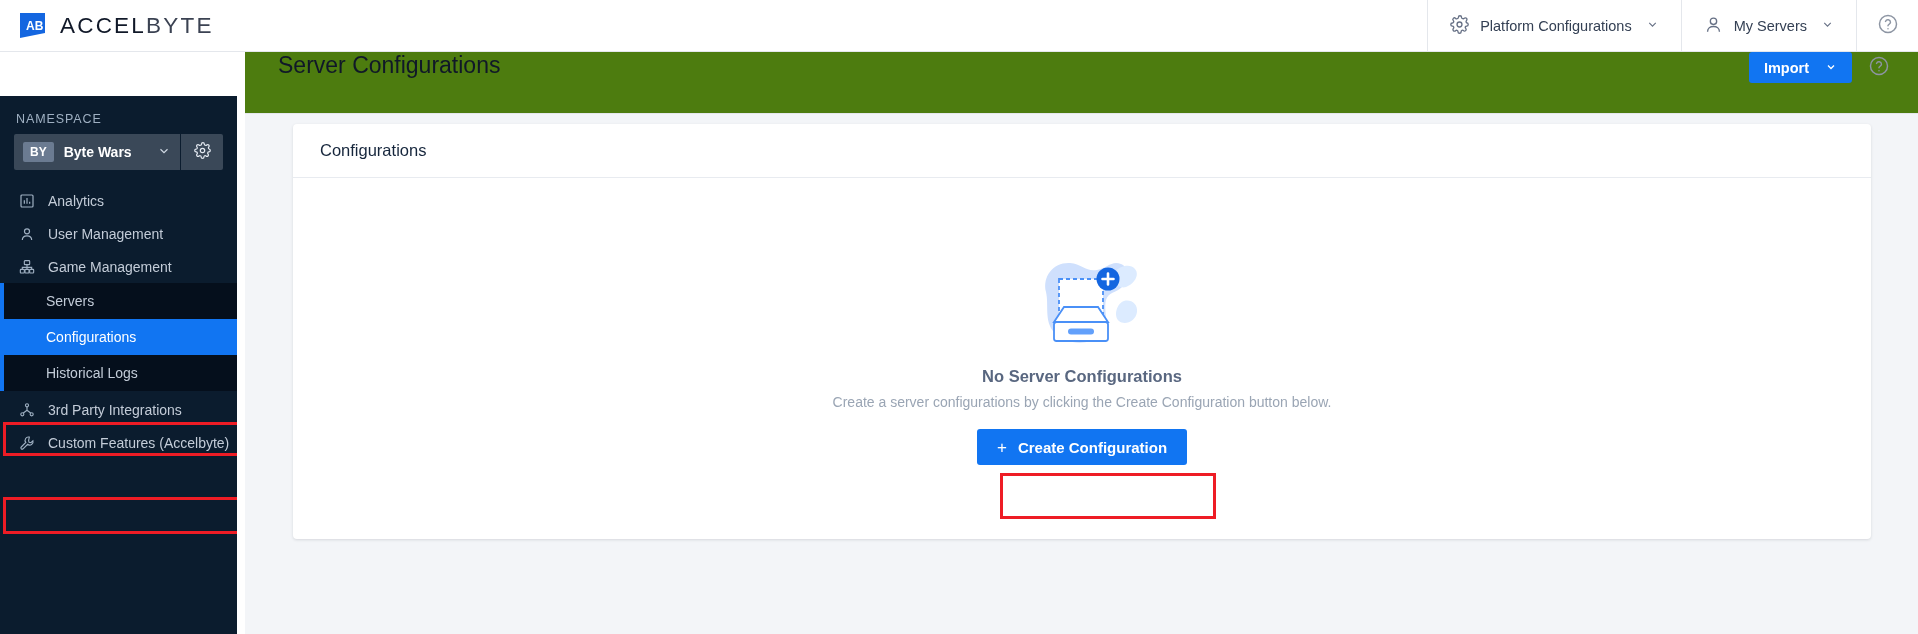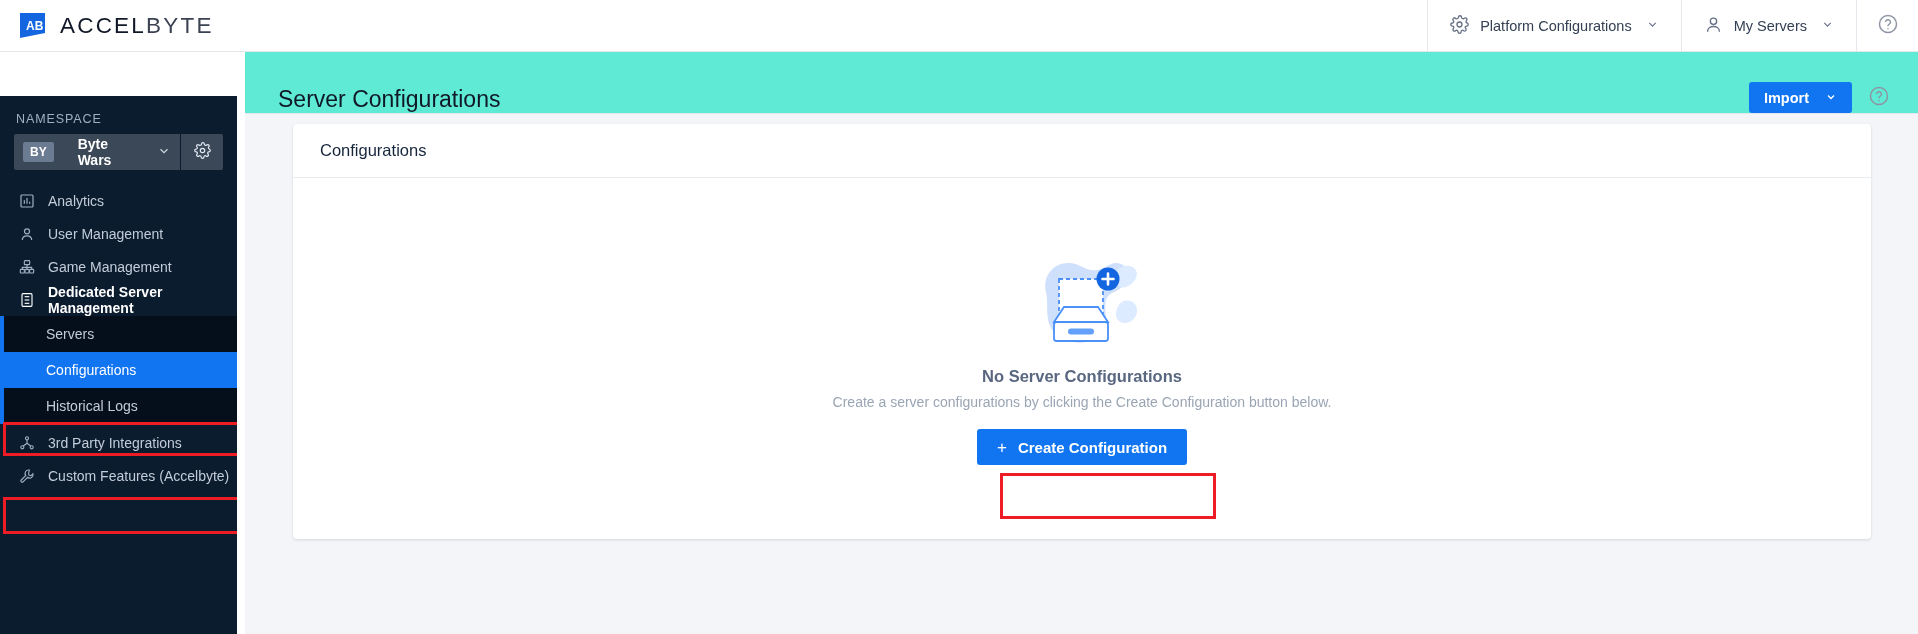--- a/index.html
+++ b/index.html
@@ -95,21 +95,21 @@
     height: 36px;
     border-radius: 2px;
     overflow: hidden;
   }
   .ns-main {
     flex: 1;
     background: #3a4858;
     display: flex;
     align-items: center;
     padding: 8px 9px;
-    gap: 24px;
+    gap: 10px;
     cursor: pointer;
   }
   .ns-badge {
     background: #6b7b91;
     color: #fff;
     font-size: 12px;
     font-weight: bold;
     padding: 4px 7px;
     border-radius: 2px;
     line-height: 1;
@@ -193,24 +193,24 @@
   
   .main {
     position: absolute;
     top: 52px; left: 245px;
     width: 1673px;
     height: 582px;
     background: #f3f5f8;
   }
   .page-head {
     height: 62px;
-    background: #5eead4;
+    background: #4d7c0f;
     border-bottom: 1px solid #e4e7ec;
     display: flex;
-    align-items: flex-end;
+    align-items: flex-start;
     padding: 0 28px 0 33px;
   }
   .page-title {
     font-size: 23px;
     color: #101828;
     font-weight: 400;
   }
   .page-head-right {
     margin-left: auto;
     display: flex;
@@ -408,31 +408,20 @@
           <rect x="8" y="2.5" width="8" height="6" rx="1"></rect>
           <rect x="2" y="15.5" width="6" height="5.5" rx="1"></rect>
           <rect x="9" y="15.5" width="6" height="5.5" rx="1"></rect>
           <rect x="16" y="15.5" width="6" height="5.5" rx="1"></rect>
           <path d="M12 8.5v4M5 15.5v-3h14v3M12 12.5v3"></path>
         </svg>
       </span>
       <span>Game Management</span>
     </div>
 
-    <div class="nav-item active-parent">
-      <span class="ico">
-        <svg width="16" height="16" viewBox="0 0 24 24" fill="none" stroke="#ffffff" stroke-width="1.7">
-          <rect x="4.5" y="2.5" width="15" height="19" rx="1.5"></rect>
-          <line x1="8.5" y1="7" x2="15.5" y2="7"></line>
-          <line x1="8.5" y1="12" x2="15.5" y2="12"></line>
-          <line x1="8.5" y1="17" x2="15.5" y2="17"></line>
-        </svg>
-      </span>
-      <span>Dedicated Server Management</span>
-    </div>
 
     <div class="submenu">
       <div class="sub-item">
         <span>Servers</span>
       </div>
       <div class="sub-item selected">
         <span>Configurations</span>
       </div>
       <div class="sub-item">
         <span>Historical Logs</span>

